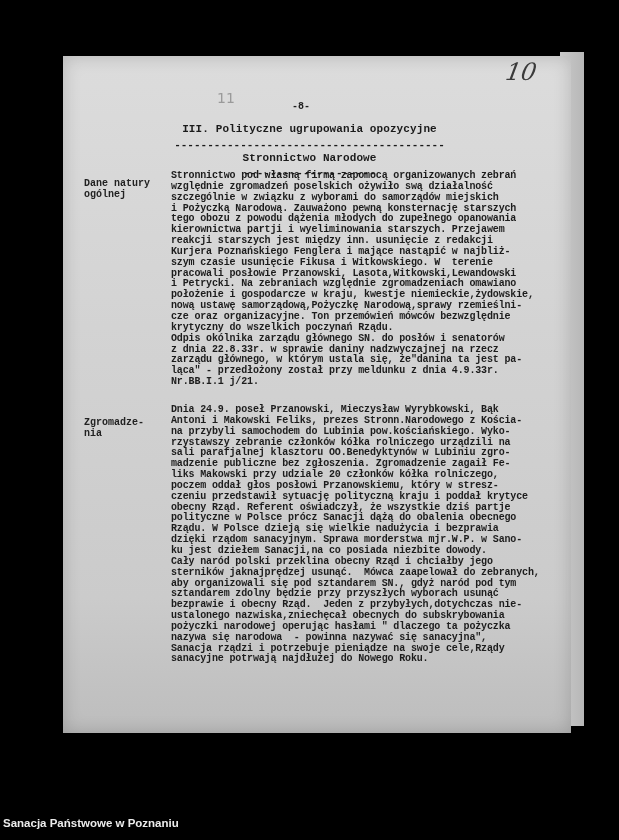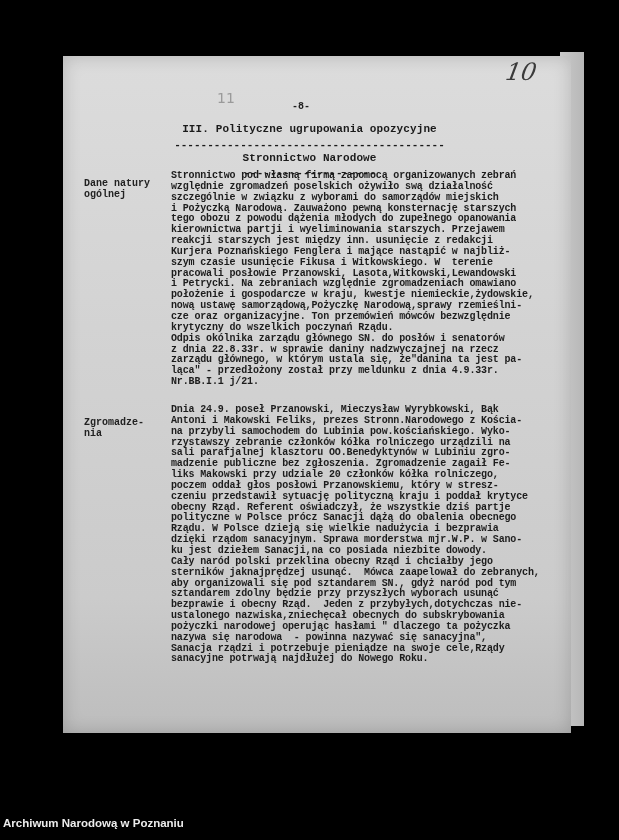--- a/index.html
+++ b/index.html
@@ -52,13 +52,13 @@
 <div class="rule" style="top:169px;">--------------------</div>
 
 <div class="section-label" style="top:169px;margin-top:10px;">Dane natury
 ogólnej</div>
 <div class="section-body" style="top:171px;" id="sec0"><div>Stronnictwo pod własną firmą zapomocą organizowanych zebrań</div><div>względnie zgromadzeń poselskich ożywiło swą działalność</div><div>szczególnie w związku z wyborami do samorządów miejskich</div><div>i Pożyczką Narodową. Zauważono pewną konsternację starszych</div><div>tego obozu z powodu dążenia młodych do zupełnego opanowania</div><div>kierownictwa partji i wyeliminowania starszych. Przejawem</div><div>reakcji starszych jest między inn. usunięcie z redakcji</div><div>Kurjera Poznańskiego Fenglera i mające nastąpić w najbliż-</div><div>szym czasie usunięcie Fikusa i Witkowskiego. W  terenie</div><div>pracowali posłowie Przanowski, Lasota,Witkowski,Lewandowski</div><div>i Petrycki. Na zebraniach względnie zgromadzeniach omawiano</div><div>położenie i gospodarcze w kraju, kwestje niemieckie,żydowskie,</div><div>nową ustawę samorządową,Pożyczkę Narodową,sprawy rzemieślni-</div><div>cze oraz organizacyjne. Ton przemówień mówców bezwzględnie</div><div>krytyczny do wszelkich poczynań Rządu.</div><div>Odpis okólnika zarządu głównego SN. do posłów i senatorów</div><div>z dnia 22.8.33r. w sprawie daniny nadzwyczajnej na rzecz</div><div>zarządu głównego, w którym ustala się, że"danina ta jest pa-</div><div>ląca" - przedłożony został przy meldunku z dnia 4.9.33r.</div><div>Nr.BB.I.1 j/21.</div></div>
 
 <div class="section-label" style="top:418px;">Zgromadze-
 nia</div>
 <div class="section-body" style="top:405px;" id="sec1"><div>Dnia 24.9. poseł Przanowski, Mieczysław Wyrybkowski, Bąk</div><div>Antoni i Makowski Feliks, prezes Stronn.Narodowego z Kościa-</div><div>na przybyli samochodem do Lubinia pow.kościańskiego. Wyko-</div><div>rzystawszy zebranie członków kółka rolniczego urządzili na</div><div>sali parafjalnej klasztoru OO.Benedyktynów w Lubiniu zgro-</div><div>madzenie publiczne bez zgłoszenia. Zgromadzenie zagaił Fe-</div><div>liks Makowski przy udziale 20 członków kółka rolniczego,</div><div>poczem oddał głos posłowi Przanowskiemu, który w stresz-</div><div>czeniu przedstawił sytuację polityczną kraju i poddał krytyce</div><div>obecny Rząd. Referent oświadczył, że wszystkie dziś partje</div><div>polityczne w Polsce prócz Sanacji dążą do obalenia obecnego</div><div>Rządu. W Polsce dzieją się wielkie nadużycia i bezprawia</div><div>dzięki rządom sanacyjnym. Sprawa morderstwa mjr.W.P. w Sano-</div><div>ku jest dziełem Sanacji,na co posiada niezbite dowody.</div><div>Cały naród polski przeklina obecny Rząd i chciałby jego</div><div>sterników jaknajprędzej usunąć.  Mówca zaapelował do zebranych,</div><div>aby organizowali się pod sztandarem SN., gdyż naród pod tym</div><div>sztandarem zdolny będzie przy przyszłych wyborach usunąć</div><div>bezprawie i obecny Rząd.  Jeden z przybyłych,dotychczas nie-</div><div>ustalonego nazwiska,zniechęcał obecnych do subskrybowania</div><div>pożyczki narodowej operując hasłami " dlaczego ta pożyczka</div><div>nazywa się narodowa  - powinna nazywać się sanacyjna",</div><div>Sanacja rządzi i potrzebuje pieniądze na swoje cele,Rządy</div><div>sanacyjne potrwają najdłużej do Nowego Roku.</div></div>
 
-<div class="footer">Archiwum Narodową w Poznaniu</div>
+<div class="footer">Sanacja Państwowe w Poznaniu</div>
 
 </body></html>

